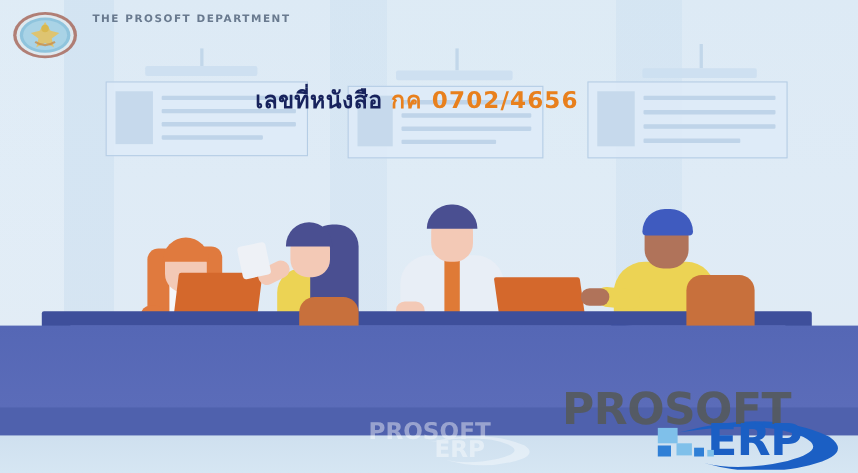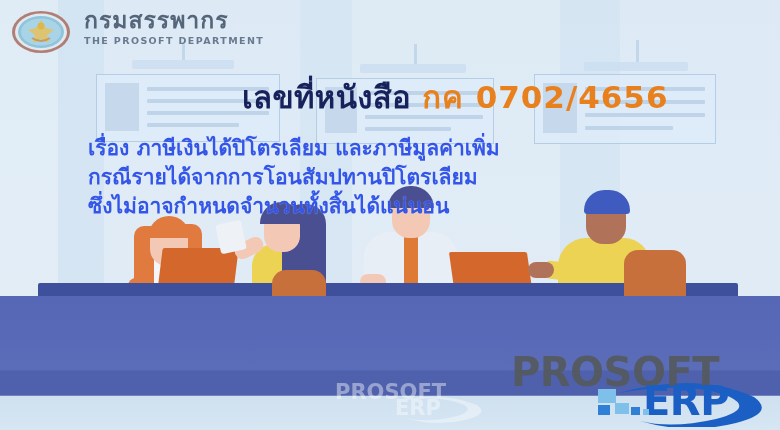--- a/index.html
+++ b/index.html
@@ -65,22 +65,22 @@
   
   .fig{position:absolute;}
 
   
   .chair-back{position:absolute;background:#c8703c;border-radius:14px 14px 6px 6px;}
   .chair-seat{position:absolute;background:#b9602e;border-radius:4px;}
   .chair-pole{position:absolute;background:#b8cfe4;width:6px;}
 
   
   .title{
-    position:absolute;left:242px;top:80px;
-    font-size:31px;font-weight:bold;letter-spacing:.4px;
+    position:absolute;left:232px;top:80px;
+    font-size:21px;font-weight:bold;letter-spacing:.4px;
     white-space:nowrap;line-height:1.1;
   }
   .title .t-dark{color:#17225c;}
   .title .t-org{color:#e8801d;font-weight:bold;letter-spacing:1px;}
 
   .subject{
     position:absolute;left:88px;top:134px;width:640px;
     color:#3355e8;font-size:21px;font-weight:bold;line-height:1.38;
     text-shadow:0 0 1px rgba(255,255,255,.55);
   }
@@ -216,34 +216,28 @@
       <ellipse cx="31" cy="24" rx="29" ry="21" fill="#a86b5e" opacity="0.85"></ellipse>
       <ellipse cx="31" cy="24" rx="26" ry="18.5" fill="#dfe9ef"></ellipse>
       <ellipse cx="31" cy="24" rx="23" ry="16" fill="#8fc4dd"></ellipse>
       <ellipse cx="31" cy="24" rx="20" ry="13.5" fill="#a9d3e6"></ellipse>
       <path d="M31 12 L36 20 L44 22 L37 27 L39 35 L31 31 L23 35 L25 27 L18 22 L26 20 Z" fill="#e0c36a" opacity="0.95"></path>
       <circle cx="31" cy="18" r="3.4" fill="#d9b84f"></circle>
       <path d="M22 30 q9 6 18 0" stroke="#c98f4a" stroke-width="2" fill="none" opacity="0.8"></path>
     </svg>
   </div>
   <div class="rd-text">
-    <div class="rd-th">กรมสรรพากร</div>
     <div class="rd-en">THE PROSOFT DEPARTMENT</div>
   </div>
 
   <div class="title">
     <span class="t-dark">เลขที่หนังสือ</span>
     <span class="t-org">กค 0702/4656</span>
   </div>
 
-  <div class="subject">
-    <div>เรื่อง   ภาษีเงินได้ปิโตรเลียม และภาษีมูลค่าเพิ่ม</div>
-    <div>กรณีรายได้จากการโอนสัมปทานปิโตรเลียม</div>
-    <div>ซึ่งไม่อาจกำหนดจำนวนทั้งสิ้นได้แน่นอน</div>
-  </div>
 
   <div class="ps-logo">
     <svg width="268" height="82" viewBox="0 0 268 82" style="position:absolute;left:0;top:0;">
       <path d="M115 48 q80 -22 136 4 q22 16 -18 26 q-48 12 -96 -2 q32 8 76 -2 q38 -10 14 -22 q-38 -16 -112 -4 Z" fill="#1b5fc4"></path>
     </svg>
     <div class="ps-pro">PROSOFT</div>
     <div class="ps-erp">ERP</div>
     <div class="ps-sq" style="left:95px;top:44px;width:18px;height:14px;background:#7fc0ea;"></div>
     <div class="ps-sq" style="left:95px;top:60px;width:12px;height:10px;"></div>
     <div class="ps-sq" style="left:112px;top:58px;width:14px;height:11px;background:#7fc0ea;"></div>

